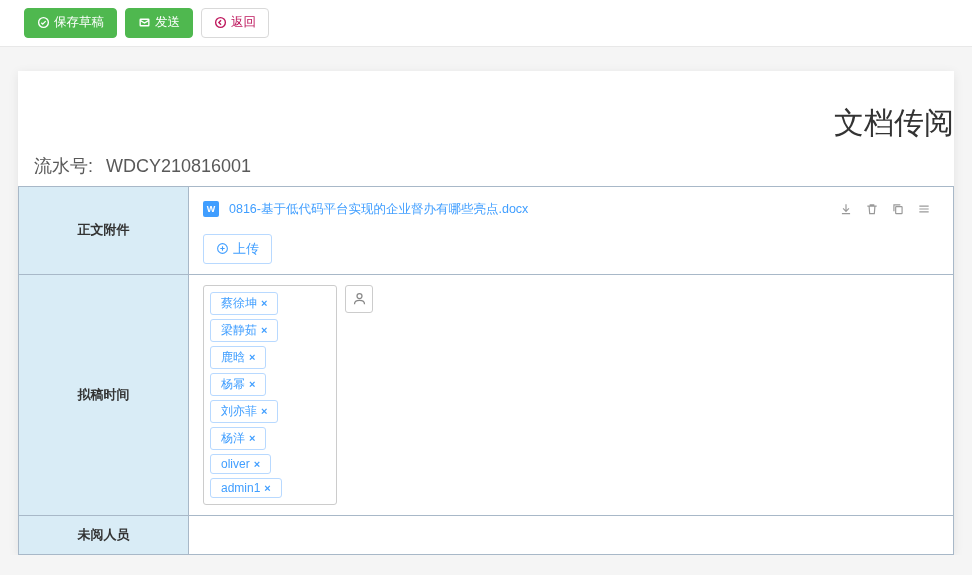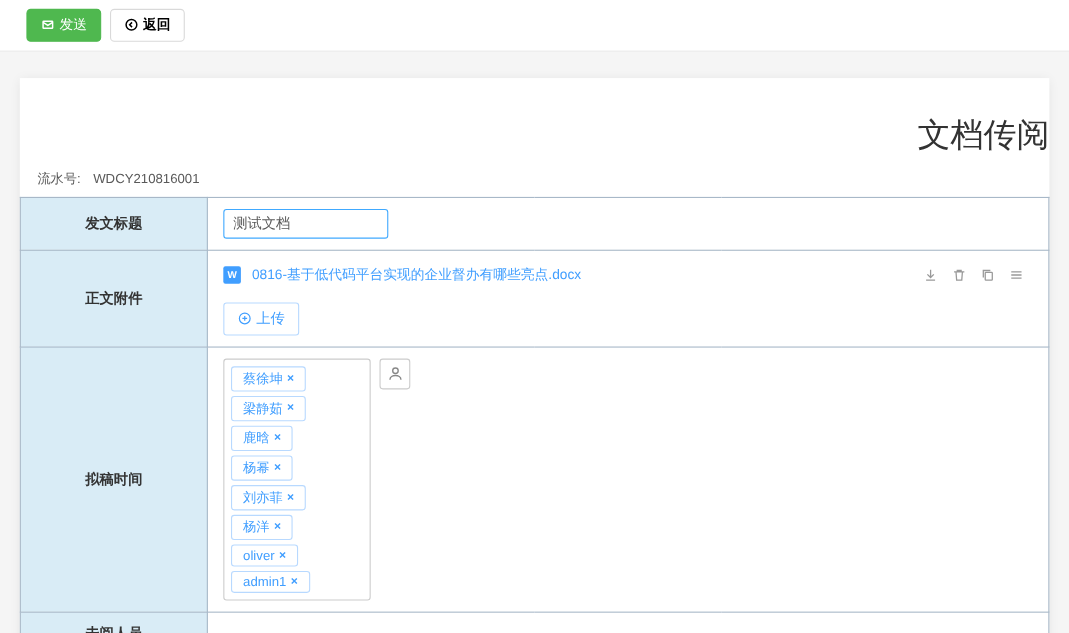--- a/index.html
+++ b/index.html
@@ -25,41 +25,41 @@
     align-items: center;
     gap: 4px;
     padding: 5px 12px;
     border-radius: 4px;
     font-size: 12.5px;
     cursor: pointer;
     border: 1px solid transparent;
     line-height: 1.4;
   }
   .btn-green { background: #4fb84f; color: #fff; border-color: #4fb84f; }
-  .btn-white { background: #fff; color: #000000; border-color: #d9d9d9; font-weight: bold; }
+  .btn-white { background: #fff; color: #be185d; border-color: #d9d9d9; }
   .btn .icon { display: inline-flex; }
 
   
   .outer { padding: 24px 18px 0 18px; }
   .paper {
     background: #fff;
     box-shadow: 0 2px 10px rgba(0,0,0,.08);
     padding: 32px 0 0 0;
     margin: 0 auto;
     position: relative;
   }
   .page-title {
     text-align: right;
     font-size: 30px;
     color: #333;
     font-weight: 500;
     margin: 0 0 10px 0;
   }
   .serial-line {
-    font-size: 12px;
+    font-size: 18px;
     color: #595959;
     padding: 0 0 8px 16px;
   }
   .serial-line .lbl { margin-right: 8px; }
 
   
   table.form {
     width: 100%;
     border-collapse: collapse;
     table-layout: fixed;
@@ -171,20 +171,29 @@
     cursor: pointer;
     flex: 0 0 auto;
   }
 
   svg { display: block; }
 </style>
 </head>
 <body>
 
 <div class="toolbar">
+  <button class="btn btn-green">
+    <span class="icon">
+      <svg width="13" height="13" viewBox="0 0 24 24" fill="none" stroke="currentColor" stroke-width="2.5">
+          <circle cx="12" cy="12" r="9"></circle>
+          <path d="M8 12.5l2.5 2.5L16 9.5"></path>
+        </svg>
+    </span>
+    <span>保存草稿</span>
+  </button>
   <button class="btn btn-green">
     <span class="icon">
       <svg width="13" height="13" viewBox="0 0 24 24" fill="none" stroke="currentColor" stroke-width="2.5">
           <rect x="4" y="6" width="16" height="12" rx="1"></rect>
           <path d="M4 8l8 5 8-5"></path>
         </svg>
     </span>
     <span>发送</span>
   </button>
   <button class="btn btn-white">
@@ -208,26 +217,20 @@
 
     <table class="form">
       <colgroup>
         <col style="width:170px">
         <col>
         <col class="col-label2" style="width:170px">
         <col>
       </colgroup>
 
       <tbody>
-          <tr>
-        <th>发文标题</th>
-        <td colspan="3">
-          <input class="text-input" type="text" value="测试文档" style="">
-        </td>
-      </tr>
 
 
       <tr>
         <th style="height:80px">正文附件</th>
         <td colspan="3">
           <div class="attach-row">
             <span class="file-icon">W</span>
             <span class="file-name">0816-基于低代码平台实现的企业督办有哪些亮点.docx</span>
             <span class="attach-actions">
               <span>

